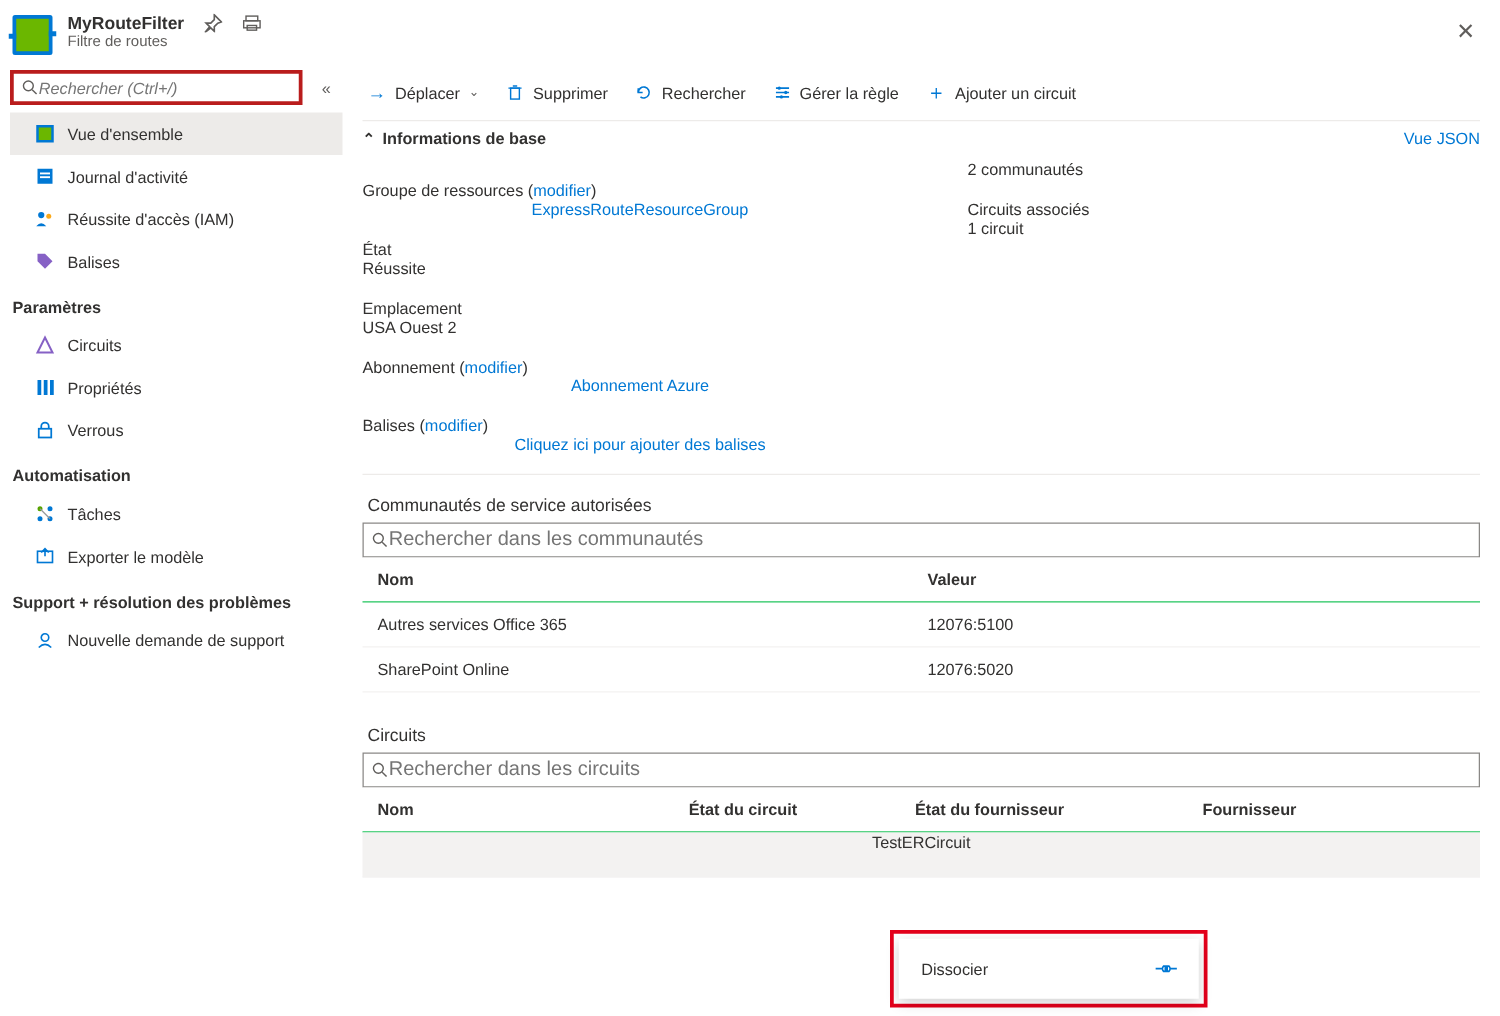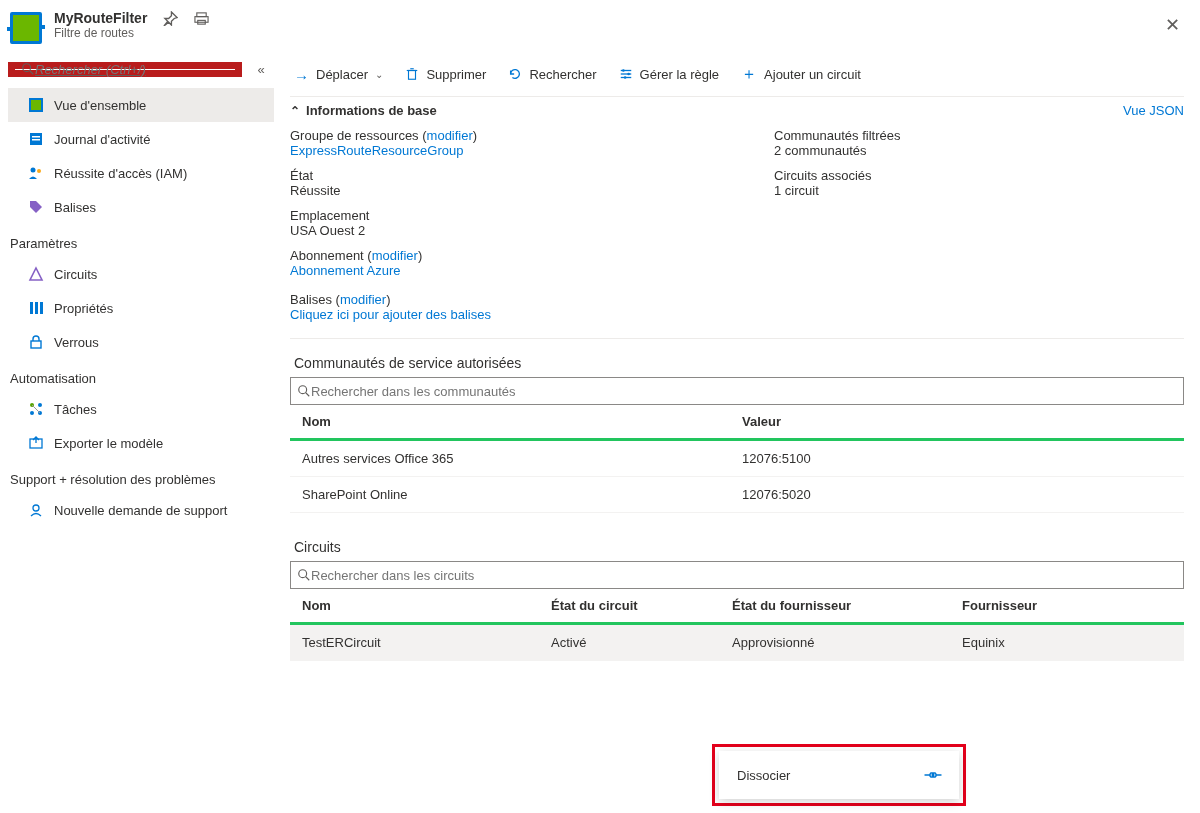--- a/index.html
+++ b/index.html
@@ -37,71 +37,70 @@
   .title .icon-btn { color:#605e5c; cursor:pointer; font-size:15px; }
   .subtitle { font-size: 12px; color: #605e5c; margin-top:0px; }
   .close-x { font-size:18px; color:#605e5c; cursor:pointer; padding:4px; }
 
   .body { display:flex; }
   .sidebar { width: 282px; padding: 4px 8px 0 8px; }
   .search-row { display:flex; align-items:center; gap:6px; margin-bottom:6px;}
   .search-box {
     flex:1;
     display:flex; align-items:center;
-    border:7px solid #b91c1c;
-    height:15px; padding:0 6px;
+    border:3px solid #b91c1c;
+    height:28px; padding:0 6px;
     color:#605e5c;
     font-style: italic;
-    text-decoration: underline;
   }
   .search-box input { border:none; outline:none; flex:1; font-size:13px; font-style:italic; color:#605e5c; background:transparent;}
   .collapse-btn { width:26px; height:26px; display:flex; align-items:center; justify-content:center; border:1px solid transparent; cursor:pointer; color:#605e5c;}
   .nav-item {
     display:flex; align-items:center; gap:10px;
     height:34px; padding:0 20px;
     cursor:pointer;
   }
   .nav-item.active { background:#edebe9; }
   .nav-item .icn { width:16px; display:flex; justify-content:center; }
-  .nav-section { font-weight:400; padding:12px 2px 6px 2px; font-size:13px;}
+  .nav-section { font-weight:700; padding:12px 2px 6px 2px; font-size:13px;}
 
   .content { flex:1; padding: 0 16px 0 8px; }
   .toolbar {
     display:flex; align-items:center; gap:22px;
     height:44px;
     padding-left:4px;
   }
   .tb-btn { display:flex; align-items:center; gap:7px; cursor:pointer; color:#323130;}
   .tb-btn .tb-icn { color:#0078d4; font-size:15px; }
 
   .essentials-header {
     display:flex; align-items:center; justify-content:space-between;
     border-top:1px solid #edebe9;
     padding:6px 0 10px 0;
   }
   .ess-title { display:flex; align-items:center; gap:6px; font-weight:600;}
   .ess-title .chev { font-size:12px;}
-  .link { color:#0078d4; cursor:pointer; }
+  .link { color:#0078d4; cursor:pointer;text-align:center; }
   .essentials { display:flex; gap:40px; padding-bottom:6px;}
   .ess-col { flex:1; }
   .ess-item { margin-bottom:10px; }
-  .ess-label { color:#323130; }
+  .ess-label { color:#323130;margin-top:17px; }
   .ess-val { }
   .ess-val.link { color:#0078d4; }
 
   .section-title { padding:16px 0 6px 4px; font-size:14px;}
   .search-full {
     display:flex; align-items:center;
     border:1px solid #8a8886;
     height:28px; padding:0 6px; margin:0 0 0 0;
   }
-  .search-full input { border:none; outline:none; flex:1; font-size:13px; color:#be185d; background:transparent;}
+  .search-full input { border:none; outline:none; flex:1; font-size:16px; color:#be185d; background:transparent;}
   .thead, .trow { display:flex; align-items:center; height:36px; border-bottom:1px solid #f3f2f1; padding:0 12px;}
-  .thead { font-weight:600; background:#fff; border-bottom:3px solid #22c55e;}
-  .trow.hover { background:#f3f2f1; }
+  .thead { font-weight:600; background:#fff; border-bottom:1px solid #22c55e;}
+  .trow.hover { background:#f3f2f1;flex-direction:column; }
   .c1 { flex:0 0 440px;}
   .c2 { flex:1;}
   .cc1 { flex:0 0 210px;}
   .cc2 { flex:0 0 220px;padding-left:39px;}
   .cc3 { flex:0 0 230px;}
   .cc4 { flex:1;}
 
   .context-menu-wrap {
     position:absolute;
     left:712px; top:744px;
@@ -331,21 +330,20 @@
           <div class="ess-label"><span>Abonnement</span> (<span class="link">modifier</span>)</div>
           <div class="ess-val link">Abonnement Azure</div>
         </div>
         <div class="ess-item" style="margin-top:14px;">
           <div class="ess-label"><span>Balises</span> (<span class="link">modifier</span>)</div>
           <div class="ess-val link">Cliquez ici pour ajouter des balises</div>
         </div>
       </div>
       <div class="ess-col" style="flex:0 0 410px;">
         <div class="ess-item">
-          <div class="ess-label">Communautés filtrées</div>
           <div class="ess-val">2 communautés</div>
         </div>
         <div class="ess-item">
           <div class="ess-label">Circuits associés</div>
           <div class="ess-val">1 circuit</div>
         </div>
       </div>
     </div>
 
     <div style="border-top:1px solid #edebe9;">

